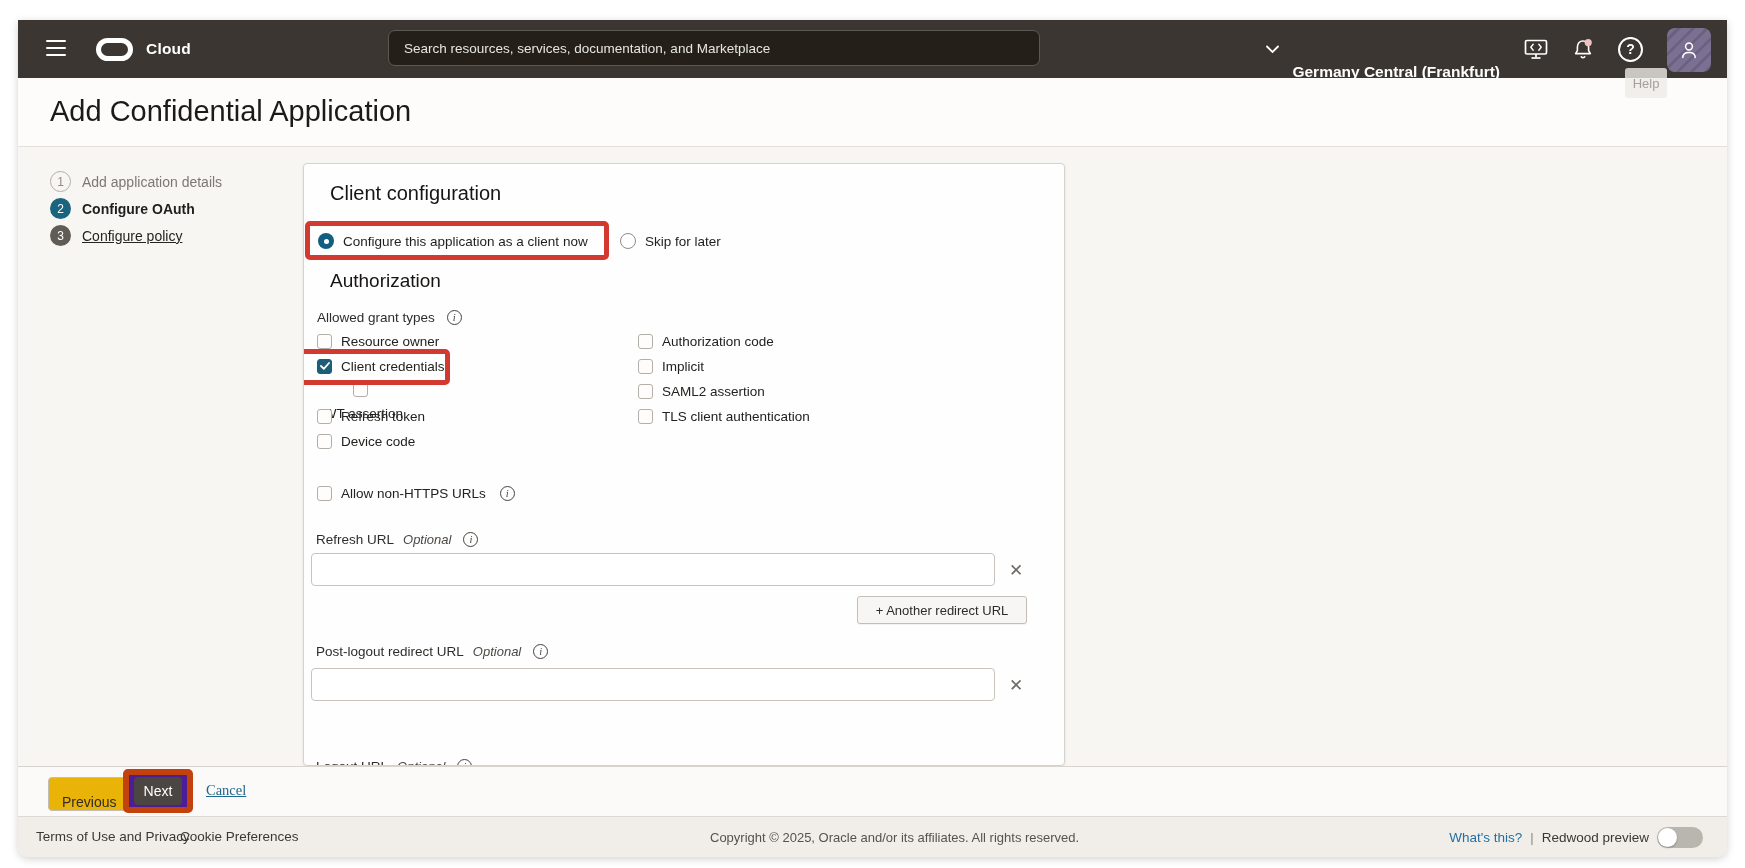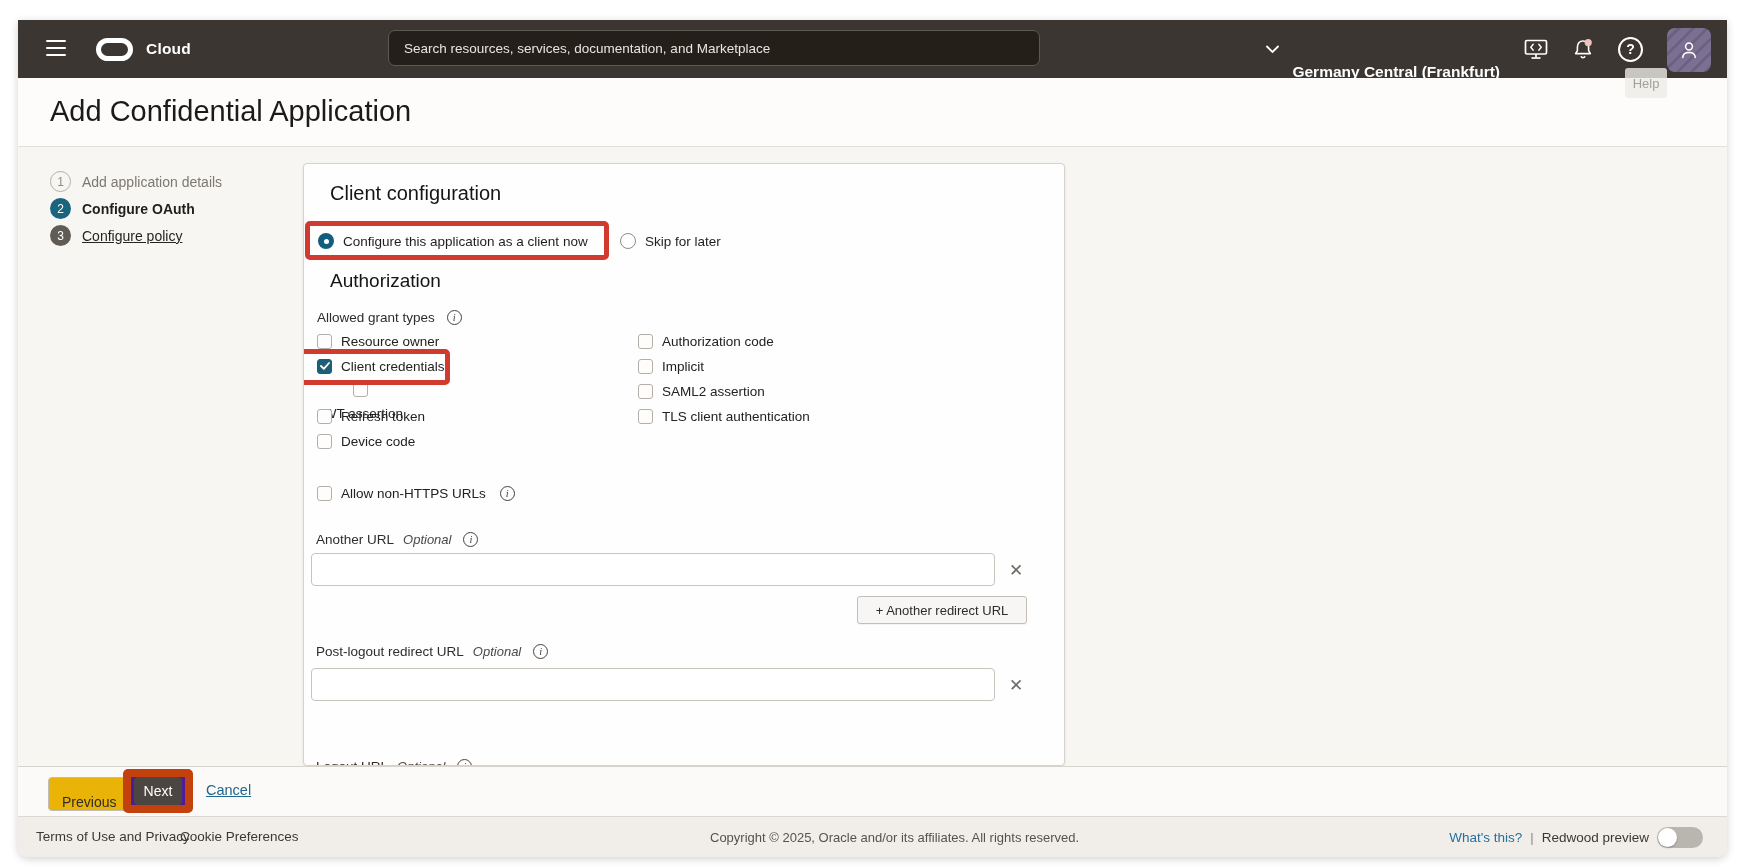--- a/index.html
+++ b/index.html
@@ -73,24 +73,24 @@
   .add-btn { position:absolute; height:28px; background:#f7f6f4; border:1px solid #c3beb7; border-radius:3px; color:#2e2c29; font-size:13px;
              display:flex; align-items:center; justify-content:center; cursor:pointer; box-shadow:0 1px 1px rgba(0,0,0,.05); font-family:"Liberation Sans",sans-serif; }
 
   
   .redbox { position:absolute; border:5px solid #d33a2f; border-radius:5px; z-index:6; pointer-events:none; }
 
   
   .actions { position:absolute; bottom:41px; left:0; right:0; height:50px; background:#fbfaf8; border-top:1px solid #d8d3cc; }
   .btn-prev { position:absolute; left:30px; top:10px; height:29px; padding:16px 13px; background:#eab308; border:1px solid #c1bcb5; border-radius:4px;
               font-size:14px; color:#2f2d2a; font-family:"Liberation Sans",sans-serif; cursor:pointer; }
-  .next-wrap { position:absolute; left:105px; top:2px; width:70px; height:44px; border:8px solid #c2410c; border-radius:5px; background:#4c1d95;
+  .next-wrap { position:absolute; left:105px; top:2px; width:70px; height:44px; border:6px solid #c2410c; border-radius:5px; background:#4c1d95;
                display:flex; align-items:center; justify-content:center; }
   .btn-next { height:28px; width:48px; background:#4b4642; border:none; border-radius:4px; color:#ffffff; font-size:14px; font-family:"Liberation Sans",sans-serif; cursor:pointer; }
-  .cancel { position:absolute; left:188px; top:15px; font-size:14.5px; color:#21688f; text-decoration:underline; cursor:pointer; }
+  .cancel { position:absolute; left:188px; top:15px; font-size:14.5px; color:#21688f; text-decoration:underline; cursor:pointer;font-family:Liberation Serif, serif; }
 
   
   .footer { position:absolute; bottom:0; left:0; right:0; height:41px; background:#f1eeea; border-top:1px solid #ddd8d1; border-radius:0 0 10px 10px; }
   .f-link { position:absolute; top:12px; font-size:13.5px; color:#3b3834; cursor:pointer; }
   .f-copy { position:absolute; left:692px; top:13px; font-size:13px; color:#56534e; }
   .f-right { position:absolute; right:24px; top:0; height:41px; display:flex; align-items:center; gap:8px; }
   .whats { font-size:13.5px; color:#2470a0; cursor:pointer; }
   .sep { color:#8a8680; font-size:13px; }
   .redwood { font-size:13.5px; color:#3b3834; }
   .toggle { width:46px; height:21px; background:#b9b5af; border-radius:11px; position:relative; cursor:pointer; }
@@ -230,21 +230,21 @@
         <span class="lbl">TLS client authentication</span>
       </div>
 
       <div class="row" style="left:13px; top:320px; ">
         <div class="cbx off"></div>
         <span class="lbl">Allow non-HTTPS URLs</span>
         <span class="info" style="margin-left:5px;">i</span>
       </div>
 
       <div class="row" style="left:12px; top:366px; gap:6px;">
-        <span class="lbl-sm">Another URL</span>
+        <span class="lbl-sm">Refresh URL</span>
         <span class="optional">Optional</span>
         <span class="info" style="margin-left:6px;">i</span>
       </div>
       <input class="text-input" style="top: 389px;" value="">
       <div class="clear-x" style="top:394px;">✕</div>
       <div class="add-btn" style="left:553px; top:432px; width:170px;">+ Another redirect URL</div>
 
       <div class="row" style="left:12px; top:478px; gap:6px;">
         <span class="lbl-sm">Post-logout redirect URL</span>
         <span class="optional">Optional</span>

